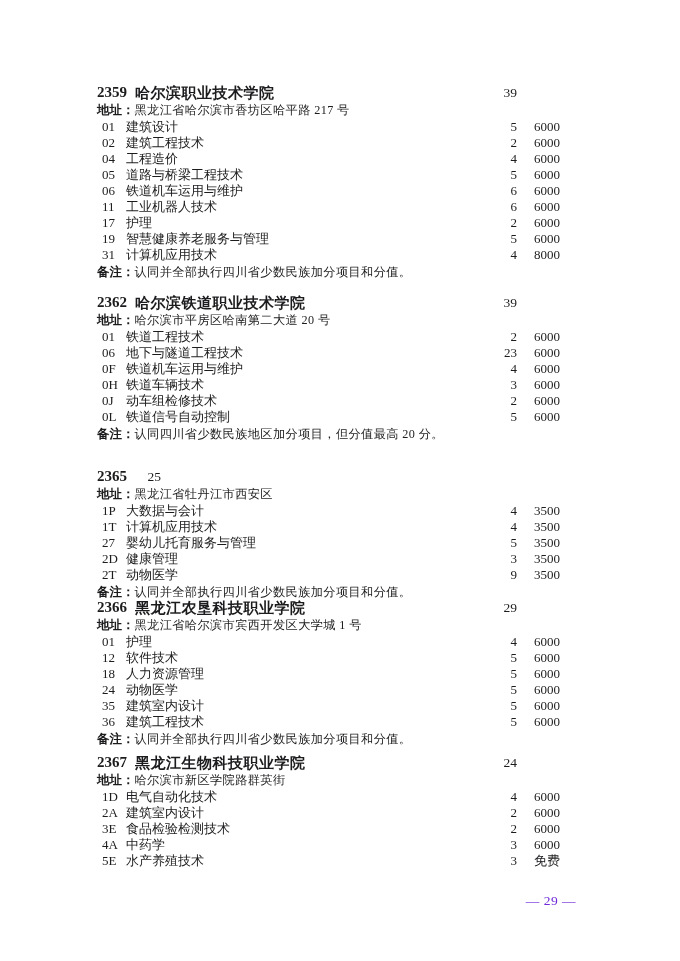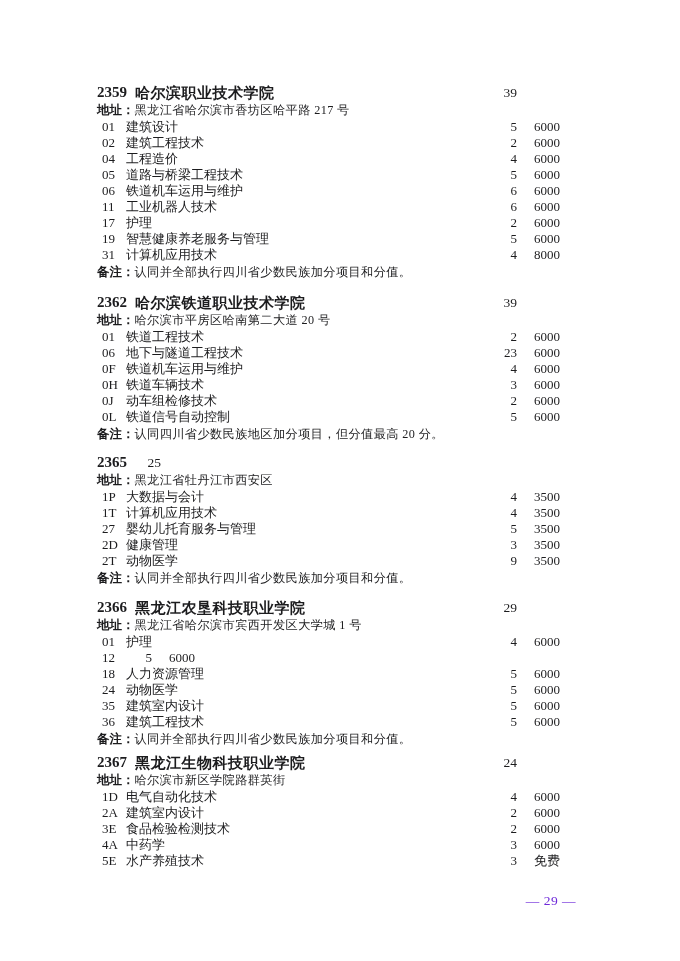--- a/index.html
+++ b/index.html
@@ -179,21 +179,21 @@
     <span class="major-name">铁道信号自动控制</span>
     <span class="major-count">5</span>
     <span class="major-tuition">6000</span>
   </div>
       </div>
     <div class="note-line">
       <span class="lbl">备注：</span>
       <span class="kai">认同四川省少数民族地区加分项目，但分值最高 20 分。</span>
     </div>
   </div>
-    <div class="section" style="top: 453px;">
+    <div class="section" style="top: 467px;">
     <div class="sec-header">
       <span class="sec-code">2365</span>
       <span class="sec-total">25</span>
       <span class="col-spacer"></span>
     </div>
     <div class="addr-line">
       <span class="lbl">地址：</span>
       <span class="kai">黑龙江省牡丹江市西安区</span>
     </div>
     <div class="rows">
@@ -246,20 +246,21 @@
     </div>
     <div class="rows">
         <div class="major-row">
     <span class="major-code">01</span>
     <span class="major-name">护理</span>
     <span class="major-count">4</span>
     <span class="major-tuition">6000</span>
   </div>
         <div class="major-row">
     <span class="major-code">12</span>
+    <span class="major-name">软件技术</span>
     <span class="major-count">5</span>
     <span class="major-tuition">6000</span>
   </div>
         <div class="major-row">
     <span class="major-code">18</span>
     <span class="major-name">人力资源管理</span>
     <span class="major-count">5</span>
     <span class="major-tuition">6000</span>
   </div>
         <div class="major-row">

